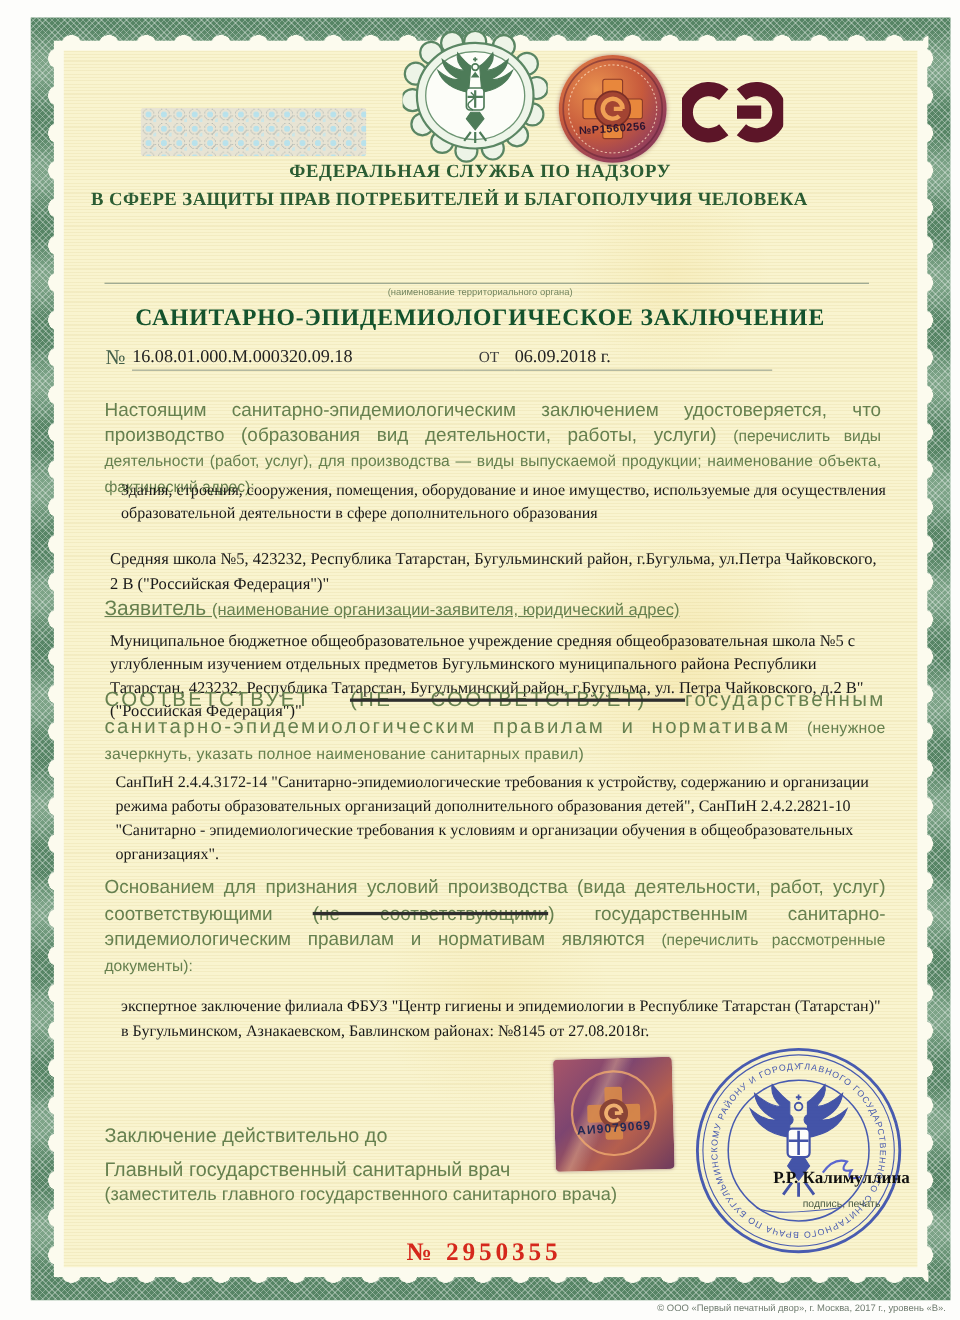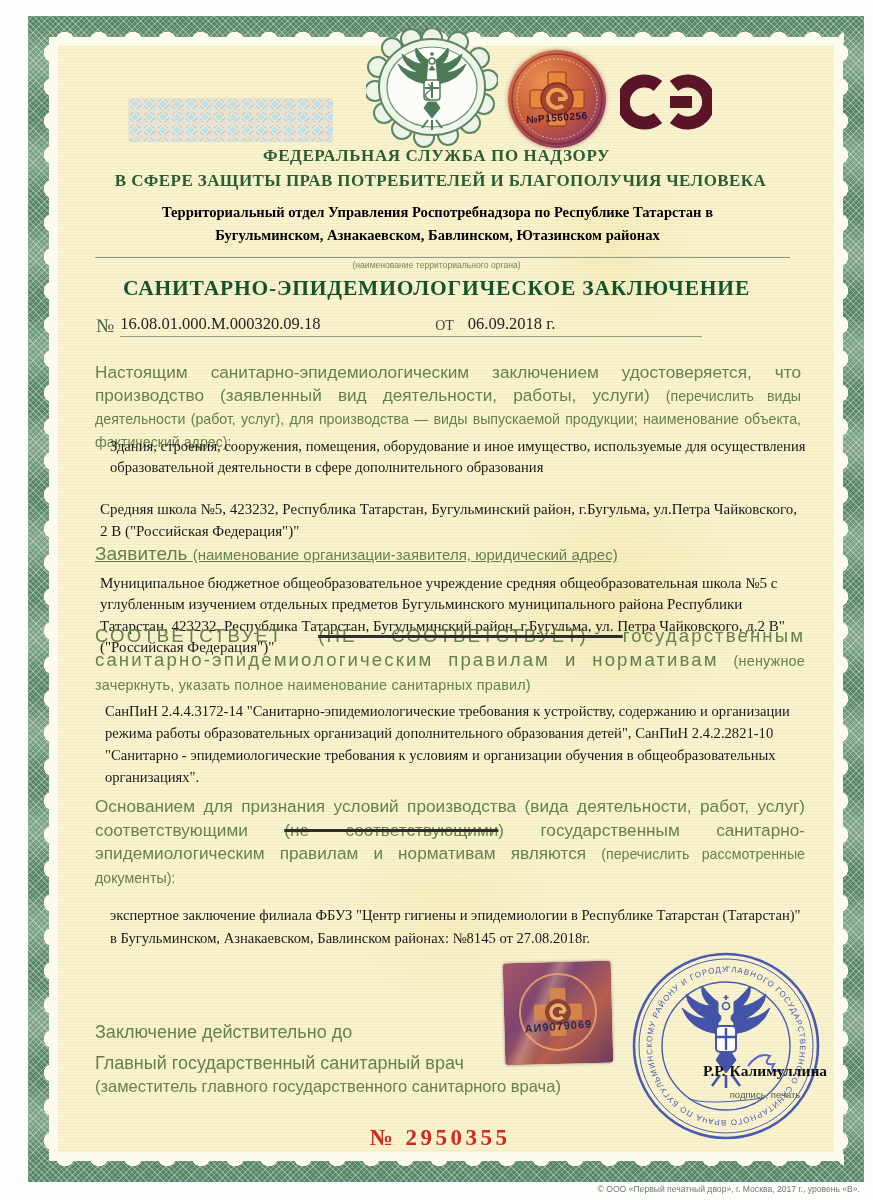--- a/index.html
+++ b/index.html
@@ -34,21 +34,21 @@
 
   
   .abs{position:absolute;}
   .serif{font-family:"Liberation Serif",serif;}
   .green-h{color:#2b5c33;font-family:"Liberation Serif",serif;font-weight:bold;text-align:center;}
   .form-green{color:#66804f;}
   .typed{font-family:"Liberation Serif",serif;color:#191919;}
   .just{text-align:justify;}
 
   .hdr1{left:0;width:873px;top:146px;font-size:17px;letter-spacing:.6px;}
-  .hdr2{left:0;width:817px;top:171px;font-size:17px;letter-spacing:.4px;padding-left:32px;}
+  .hdr2{left:0;width:817px;top:171px;font-size:17px;letter-spacing:.4px;}
   .terr{left:110px;width:655px;top:201px;font-size:14.6px;font-weight:bold;text-align:center;line-height:1.55;}
   .rule{left:95px;width:695px;top:257px;border-top:1px solid #8a9a85;height:0;}
   .rulecap{left:0;width:873px;top:260px;font-size:8.6px;color:#73855f;text-align:center;}
   .title{left:0;width:873px;top:276px;font-size:21.5px;letter-spacing:.8px;color:#14532d;}
 
   .numrow{left:96px;top:314px;width:606px;display:flex;align-items:flex-end;font-family:"Liberation Serif",serif;color:#222;}
   .numrow .no{font-size:19px;color:#44604a;margin-right:6px;}
   .numrow .seg{border-bottom:1px solid #98a08c;font-size:16.5px;padding-bottom:2px;}
   .numrow .s1{flex:1.35;}
   .numrow .s2{padding:0 14px 2px 14px;font-size:14px;color:#3d3d3d;text-transform:uppercase;}
@@ -181,35 +181,34 @@
   <div class="abs se-logo">
     <svg width="92" height="64" viewBox="0 0 92 64">
       <path d="M38 16 A 21 21 0 1 0 38 48" fill="none" stroke="#5c1528" stroke-width="13"></path>
       <path d="M54 16 A 21 21 0 1 1 54 48" fill="none" stroke="#5c1528" stroke-width="13"></path>
       <path d="M50 32 H 72" stroke="#5c1528" stroke-width="12"></path>
     </svg>
   </div>
 
   <div class="abs green-h hdr1">ФЕДЕРАЛЬНАЯ СЛУЖБА ПО НАДЗОРУ</div>
   <div class="abs green-h hdr2">В СФЕРЕ ЗАЩИТЫ ПРАВ ПОТРЕБИТЕЛЕЙ И БЛАГОПОЛУЧИЯ  ЧЕЛОВЕКА</div>
-  <div class="abs serif terr">Территориальный отдел Управления Роспотребнадзора по Республике Татарстан в Бугульминском, Азнакаевском, Бавлинском, Ютазинском районах</div>
   <div class="abs rule"></div>
   <div class="abs rulecap">(наименование территориального органа)</div>
 
   <div class="abs green-h title">САНИТАРНО-ЭПИДЕМИОЛОГИЧЕСКОЕ ЗАКЛЮЧЕНИЕ</div>
 
   <div class="abs numrow">
     <span class="no">№</span>
     <span class="seg s1">16.08.01.000.М.000320.09.18</span>
     <span class="seg s2">от</span>
     <span class="seg s3">06.09.2018 г.</span>
   </div>
 
   <div class="abs form-green just para1">
-    <span>Настоящим санитарно-эпидемиологическим заключением удостоверяется, что производство (заявленный вид деятельности, работы, услуги) </span><span class="cap">(перечислить виды деятельности (работ, услуг), для производства — виды выпускаемой продукции; наименование объекта, фактический адрес):</span>
+    <span>Настоящим санитарно-эпидемиологическим заключением удостоверяется, что производство (образования вид деятельности, работы, услуги) </span><span class="cap">(перечислить виды деятельности (работ, услуг), для производства — виды выпускаемой продукции; наименование объекта, фактический адрес):</span>
   </div>
   <div class="abs typed val-object">Здания, строения, сооружения, помещения, оборудование и иное имущество, используемые для осуществления образовательной деятельности в сфере дополнительного образования</div>
   <div class="abs typed val-school">Средняя школа №5, 423232, Республика Татарстан, Бугульминский район, г.Бугульма, ул.Петра Чайковского, 2 В ("Российская Федерация")"</div>
 
   <div class="abs form-green lblapp">
     <span>Заявитель </span><span class="cap">(наименование организации-заявителя, юридический адрес)</span>
   </div>
   <div class="abs typed val-applicant">Муниципальное бюджетное общеобразовательное учреждение средняя общеобразовательная школа №5 с углубленным изучением отдельных предметов Бугульминского муниципального района Республики Татарстан, 423232, Республика Татарстан, Бугульминский район, г.Бугульма, ул. Петра Чайковского, д.2 В" ("Российская Федерация")"</div>
 
   <div class="abs form-green just para2">

